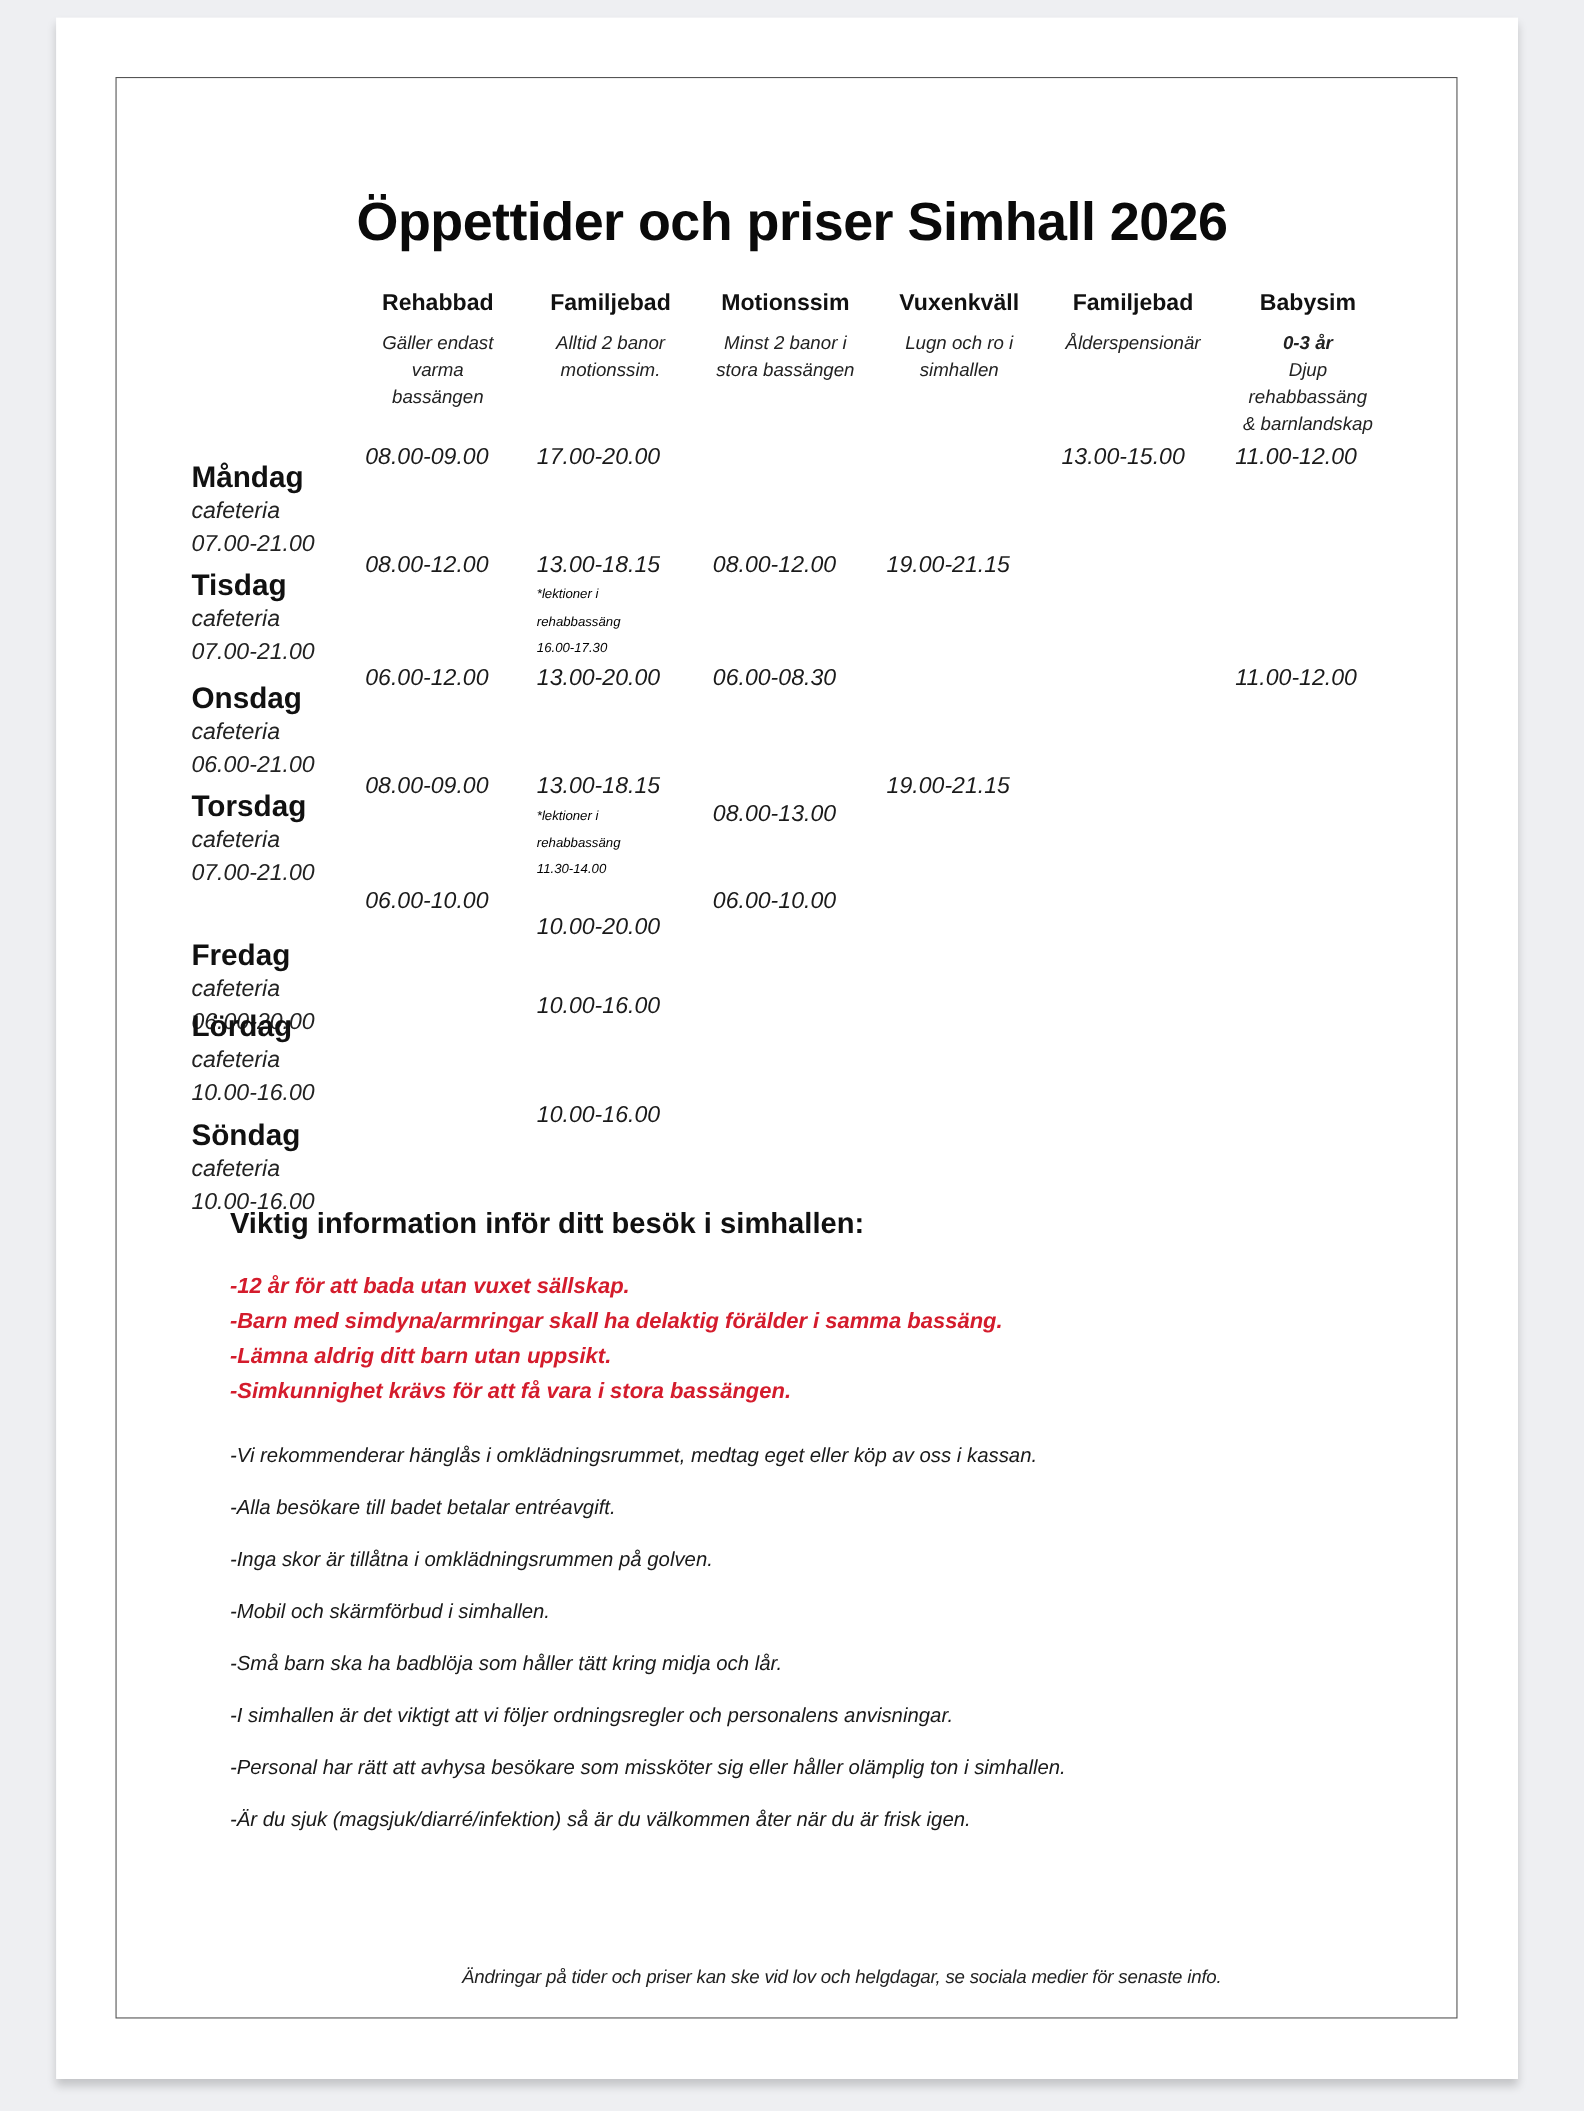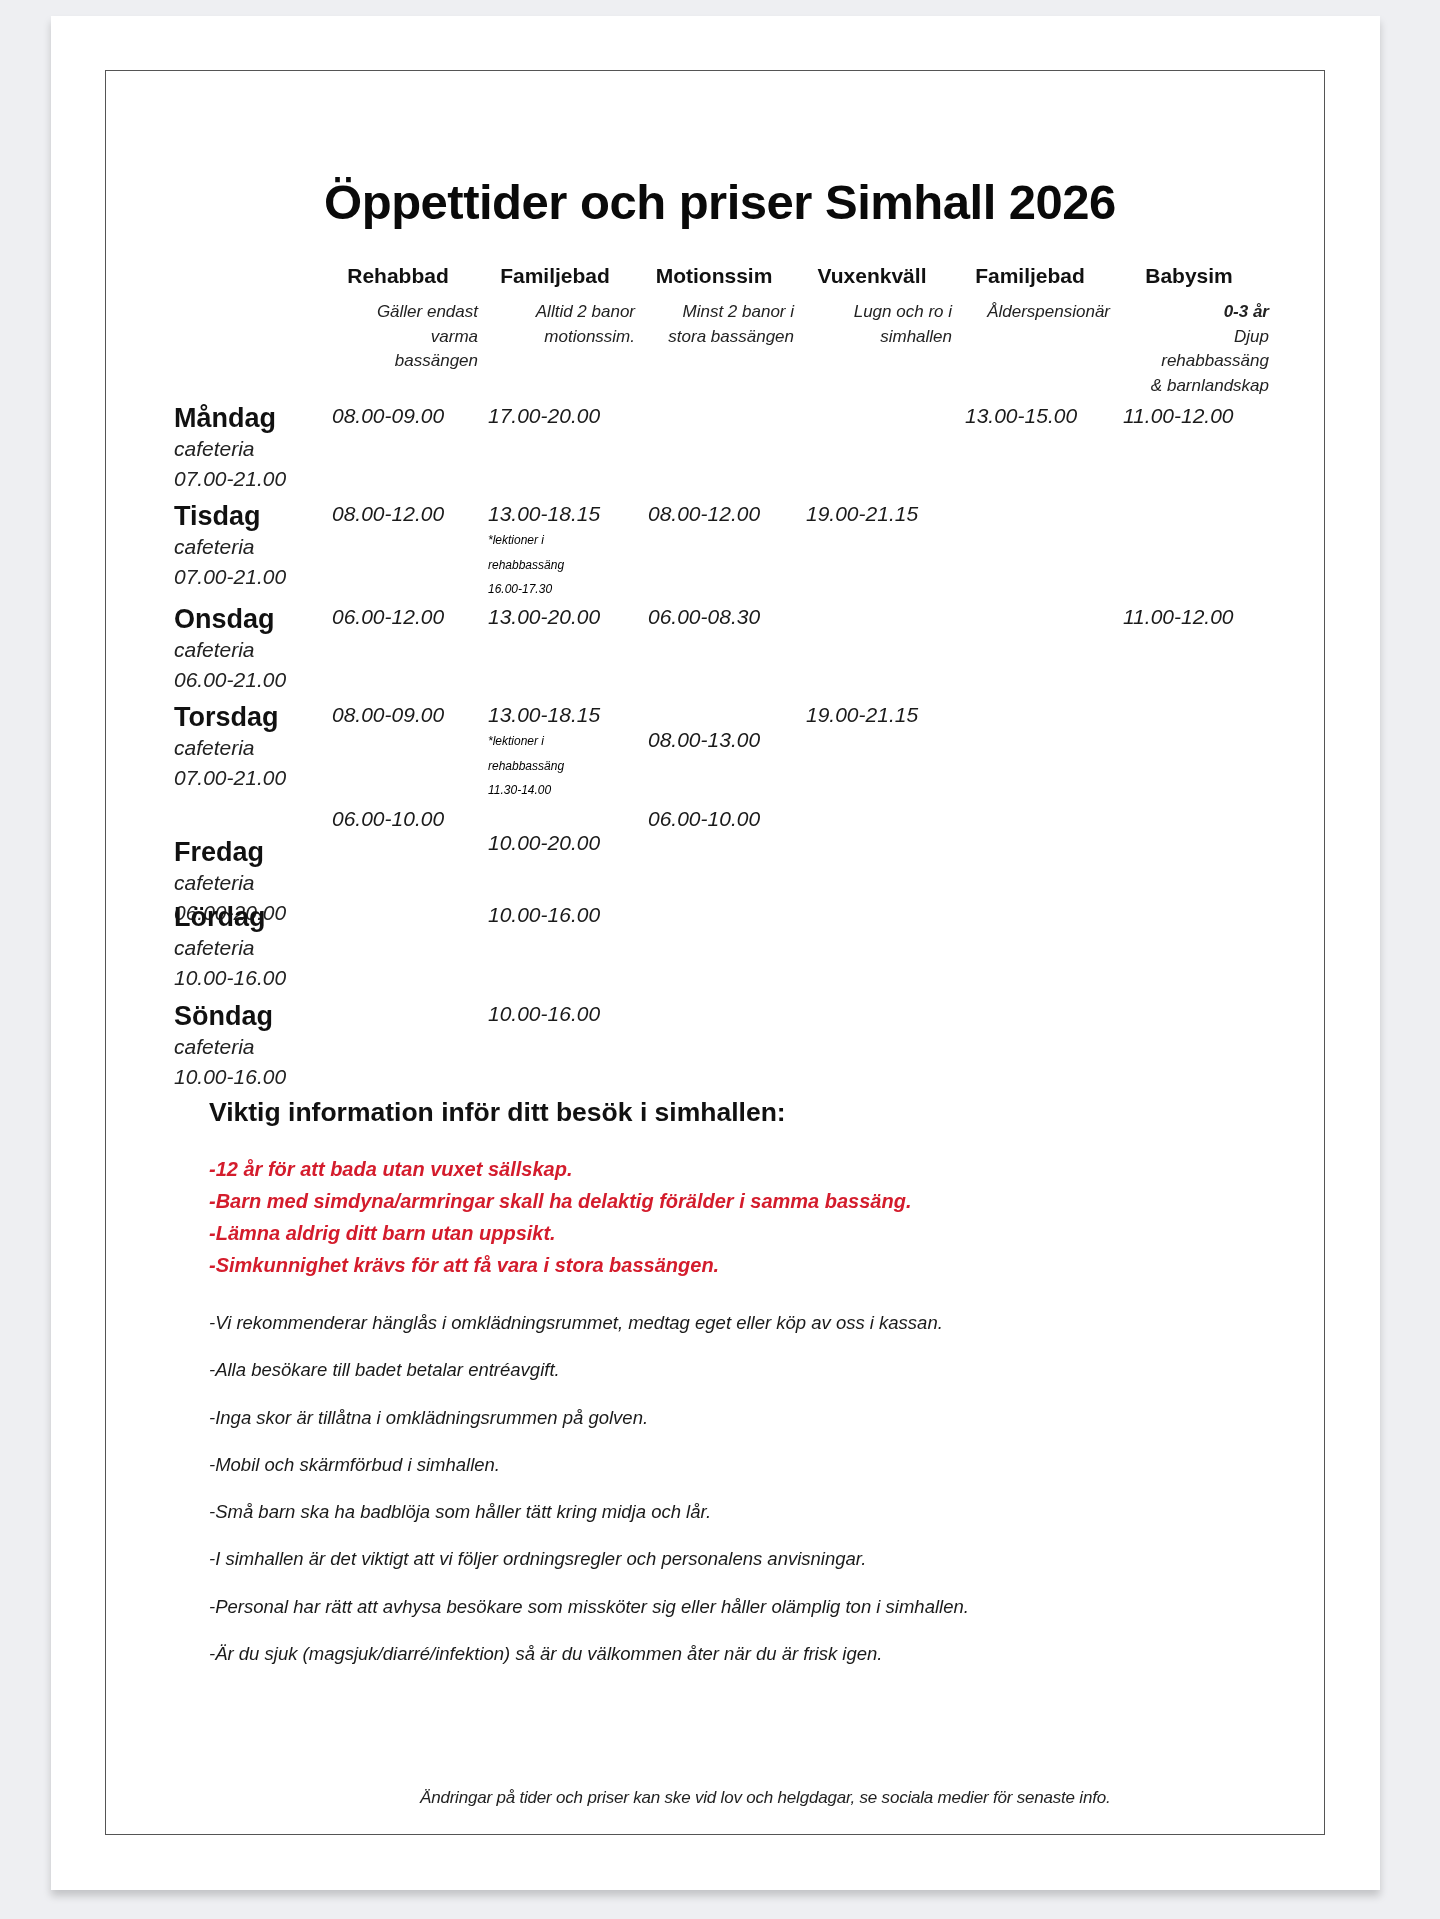--- a/index.html
+++ b/index.html
@@ -23,27 +23,27 @@
   .title {
     left: 0; width: 1440px; top: 174px; text-align: center;
     font-size: 49px; font-weight: bold; letter-spacing: -0.5px;
     font-family: "Liberation Sans", sans-serif; color: #0a0a0a;
   }
   .col-head {
     position: absolute; top: 264px; width: 160px; text-align: center;
     font-size: 21px; font-weight: bold; color: #111;
   }
   .col-sub {
-    position: absolute; top: 300px; width: 160px; text-align: right;
+    position: absolute; top: 300px; width: 160px; text-align: center;
     font-size: 17px; font-style: italic; line-height: 24.5px; color: #222;
     white-space: normal;
   }
   .col-sub .b { font-weight: bold; }
   .day {
-    position: absolute; left: 174px;
+    position: absolute; left: 174px; margin-top: 16px;
   }
   .day-name { font-size: 27px; font-weight: bold; line-height: 32px; color: #111; }
   .cafe { font-size: 21px; font-style: italic; line-height: 29.5px; color: #222; }
   .time {
     position: absolute; font-size: 21px; font-style: italic; color: #1a1a1a;
     line-height: 28px;
   }
   .note {
     font-size: 12px; font-style: italic; color: #000000; line-height: 24.5px;
   }

